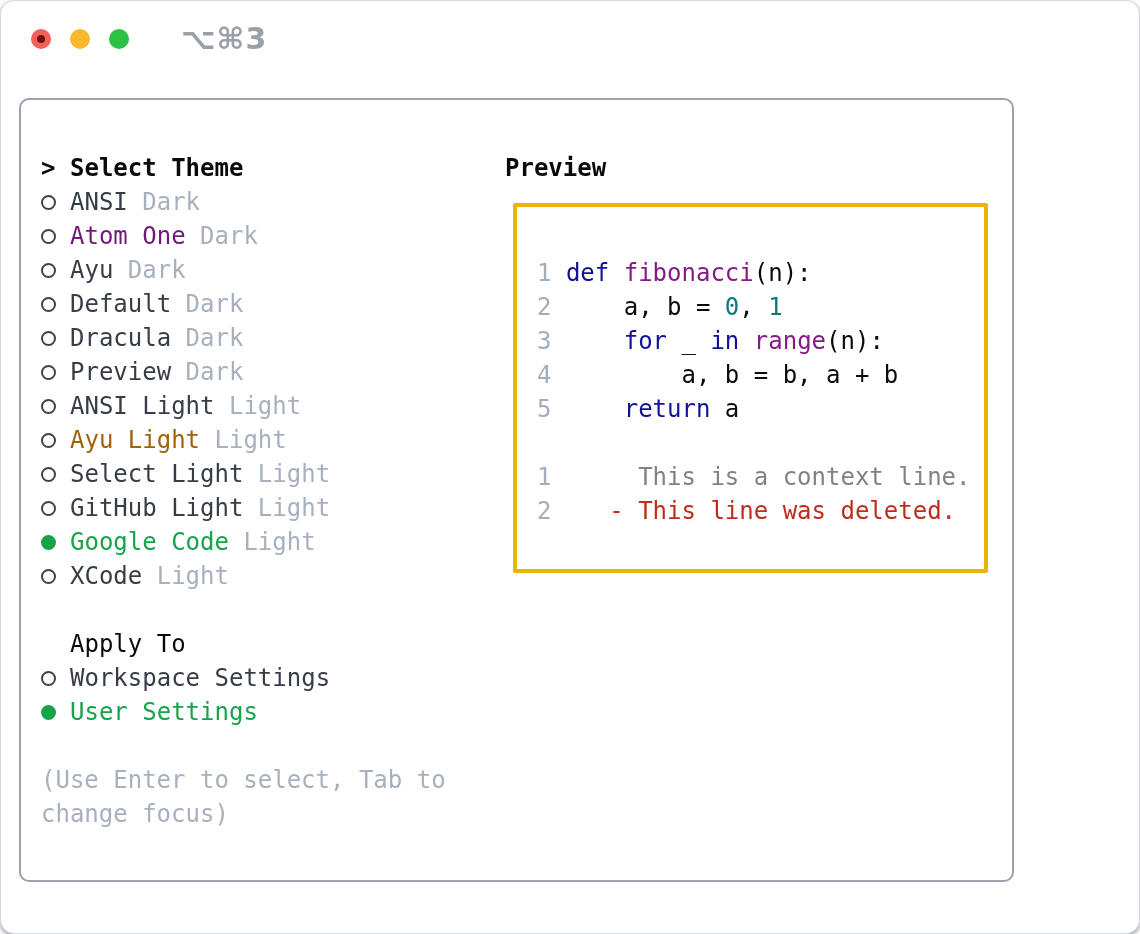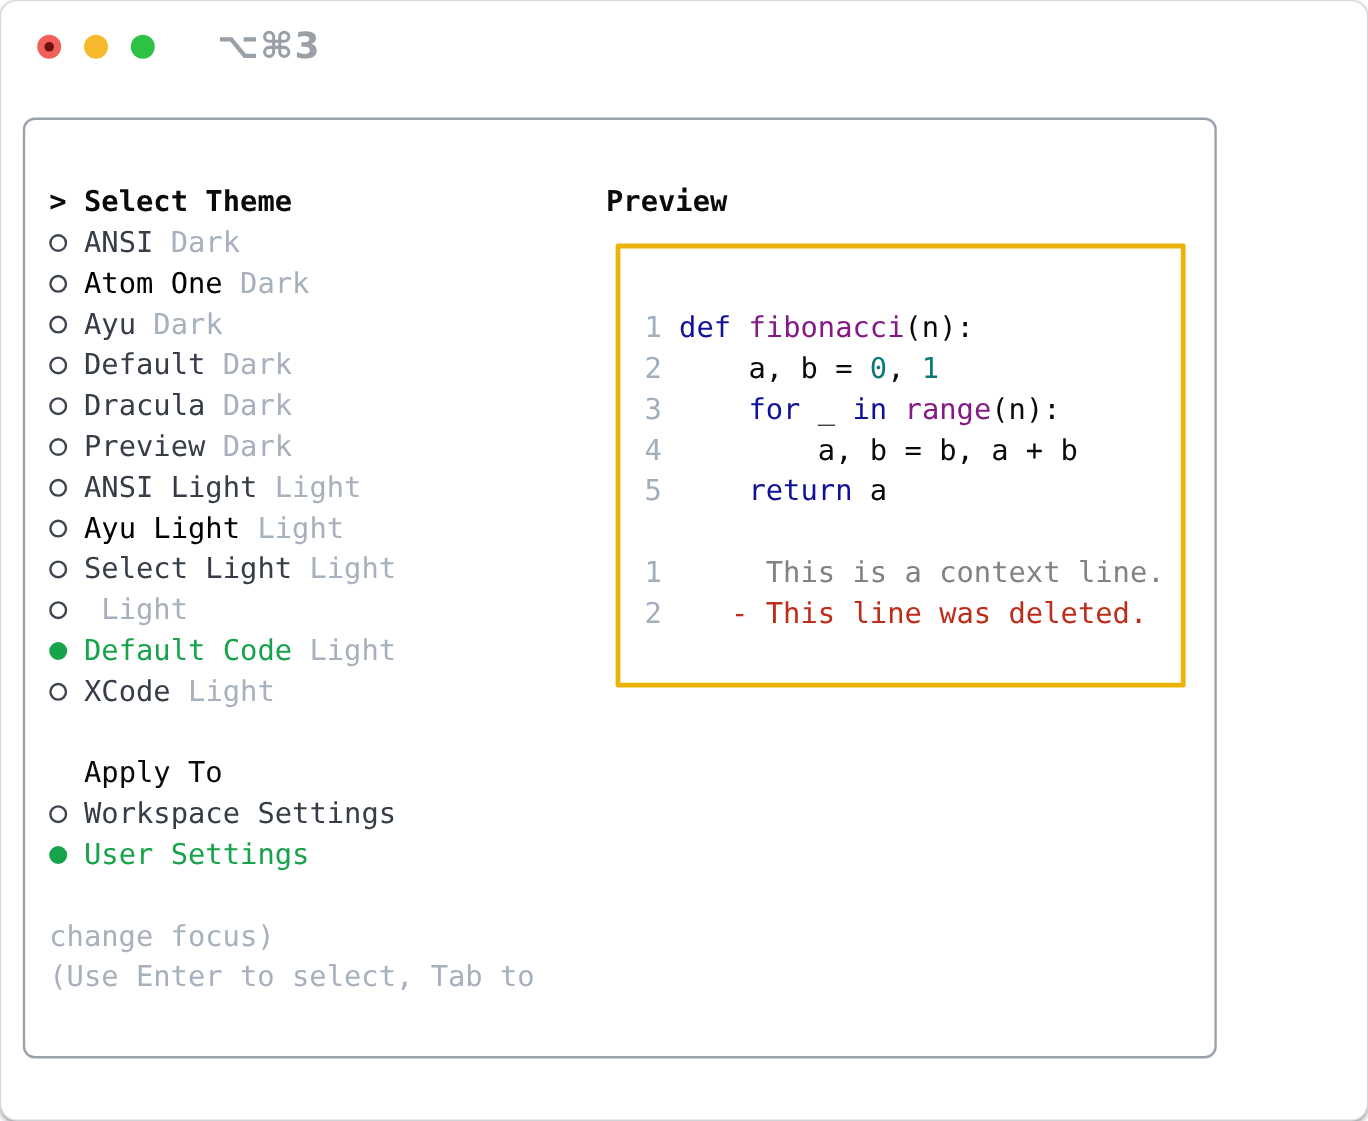--- a/index.html
+++ b/index.html
@@ -84,50 +84,50 @@
     <div class="left-col">
       <div class="row">
         <span class="marker">
           <span class="prompt-char" style="color: rgb(10, 10, 11);">&gt;</span>
         </span>
         <span class="hdr" style="color: rgb(10, 10, 11);">Select Theme</span>
       </div>
 
       <div id="theme-list">
           <div class="row"><span class="marker"><span class="radio-circle" style="border-color: rgb(61, 68, 77);"></span></span><span style="color: rgb(54, 61, 71);">ANSI</span><span class="variant" style="color: rgb(167, 176, 189);"> Dark</span></div>
-          <div class="row"><span class="marker"><span class="radio-circle" style="border-color: rgb(61, 68, 77);"></span></span><span style="color: #000000;">Atom One</span><span class="variant" style="color: rgb(167, 176, 189);"> Dark</span></div>
+          <div class="row"><span class="marker"><span class="radio-circle" style="border-color: rgb(61, 68, 77);"></span></span><span style="color: #701a75;">Atom One</span><span class="variant" style="color: rgb(167, 176, 189);"> Dark</span></div>
           <div class="row"><span class="marker"><span class="radio-circle" style="border-color: rgb(61, 68, 77);"></span></span><span style="color: rgb(54, 61, 71);">Ayu</span><span class="variant" style="color: rgb(167, 176, 189);"> Dark</span></div>
           <div class="row"><span class="marker"><span class="radio-circle" style="border-color: rgb(61, 68, 77);"></span></span><span style="color: rgb(54, 61, 71);">Default</span><span class="variant" style="color: rgb(167, 176, 189);"> Dark</span></div>
           <div class="row"><span class="marker"><span class="radio-circle" style="border-color: rgb(61, 68, 77);"></span></span><span style="color: rgb(54, 61, 71);">Dracula</span><span class="variant" style="color: rgb(167, 176, 189);"> Dark</span></div>
           <div class="row"><span class="marker"><span class="radio-circle" style="border-color: rgb(61, 68, 77);"></span></span><span style="color: rgb(54, 61, 71);">Preview</span><span class="variant" style="color: rgb(167, 176, 189);"> Dark</span></div>
           <div class="row"><span class="marker"><span class="radio-circle" style="border-color: rgb(61, 68, 77);"></span></span><span style="color: rgb(54, 61, 71);">ANSI Light</span><span class="variant" style="color: rgb(167, 176, 189);"> Light</span></div>
-          <div class="row"><span class="marker"><span class="radio-circle" style="border-color: rgb(61, 68, 77);"></span></span><span style="color: #000000;">Ayu Light</span><span class="variant" style="color: rgb(167, 176, 189);"> Light</span></div>
+          <div class="row"><span class="marker"><span class="radio-circle" style="border-color: rgb(61, 68, 77);"></span></span><span style="color: #a16207;">Ayu Light</span><span class="variant" style="color: rgb(167, 176, 189);"> Light</span></div>
           <div class="row"><span class="marker"><span class="radio-circle" style="border-color: rgb(61, 68, 77);"></span></span><span style="color: rgb(54, 61, 71);">Select Light</span><span class="variant" style="color: rgb(167, 176, 189);"> Light</span></div>
-          <div class="row"><span class="marker"><span class="radio-circle" style="border-color: rgb(61, 68, 77);"></span></span><span class="variant" style="color: rgb(167, 176, 189);"> Light</span></div>
-          <div class="row"><span class="marker"><span class="radio-circle filled" style="border-color: rgb(22, 163, 74); background: rgb(22, 163, 74);"></span></span><span style="color: rgb(22, 163, 74);">Default Code</span><span class="variant" style="color: rgb(167, 176, 189);"> Light</span></div>
+          <div class="row"><span class="marker"><span class="radio-circle" style="border-color: rgb(61, 68, 77);"></span></span><span style="color: rgb(54, 61, 71);">GitHub Light</span><span class="variant" style="color: rgb(167, 176, 189);"> Light</span></div>
+          <div class="row"><span class="marker"><span class="radio-circle filled" style="border-color: rgb(22, 163, 74); background: rgb(22, 163, 74);"></span></span><span style="color: rgb(22, 163, 74);">Google Code</span><span class="variant" style="color: rgb(167, 176, 189);"> Light</span></div>
           <div class="row"><span class="marker"><span class="radio-circle" style="border-color: rgb(61, 68, 77);"></span></span><span style="color: rgb(54, 61, 71);">XCode</span><span class="variant" style="color: rgb(167, 176, 189);"> Light</span></div>
         </div>
 
       <div class="spacer-row"></div>
 
       <div class="row">
         <span class="marker"></span>
         <span style="color:#0a0a0b;">Apply To</span>
       </div>
 
       <div id="apply-list">
           <div class="row"><span class="marker"><span class="radio-circle" style="border-color: rgb(61, 68, 77);"></span></span><span style="color: rgb(54, 61, 71);">Workspace Settings</span></div>
           <div class="row"><span class="marker"><span class="radio-circle filled" style="border-color: rgb(22, 163, 74); background: rgb(22, 163, 74);"></span></span><span style="color: rgb(22, 163, 74);">User Settings</span></div>
         </div>
 
       <div class="spacer-row"></div>
 
       <div id="hint">
+          <div class="hint-line" style="color: rgb(167, 176, 189);">(Use Enter to select, Tab to</div>
           <div class="hint-line" style="color: rgb(167, 176, 189);">change focus)</div>
-          <div class="hint-line" style="color: rgb(167, 176, 189);">(Use Enter to select, Tab to</div>
         </div>
     </div>
 
     <div class="preview-label-row">Preview</div>
 
     <div class="preview-box" id="preview-box">
         <div class="code-line"><span style="color: rgb(163, 174, 188);">1</span><span style="color: rgb(10, 10, 10);"> </span><span style="color: rgb(16, 16, 153);">def</span><span style="color: rgb(10, 10, 10);"> </span><span style="color: rgb(133, 26, 133);">fibonacci</span><span style="color: rgb(10, 10, 10);">(n):</span></div>
         <div class="code-line"><span style="color: rgb(163, 174, 188);">2</span><span style="color: rgb(10, 10, 10);">     a, b = </span><span style="color: rgb(13, 120, 120);">0</span><span style="color: rgb(10, 10, 10);">, </span><span style="color: rgb(13, 120, 120);">1</span></div>
         <div class="code-line"><span style="color: rgb(163, 174, 188);">3</span><span style="color: rgb(10, 10, 10);">     </span><span style="color: rgb(16, 16, 153);">for</span><span style="color: rgb(10, 10, 10);"> _ </span><span style="color: rgb(16, 16, 153);">in</span><span style="color: rgb(10, 10, 10);"> </span><span style="color: rgb(133, 26, 133);">range</span><span style="color: rgb(10, 10, 10);">(n):</span></div>
         <div class="code-line"><span style="color: rgb(163, 174, 188);">4</span><span style="color: rgb(10, 10, 10);">         a, b = b, a + b</span></div>

